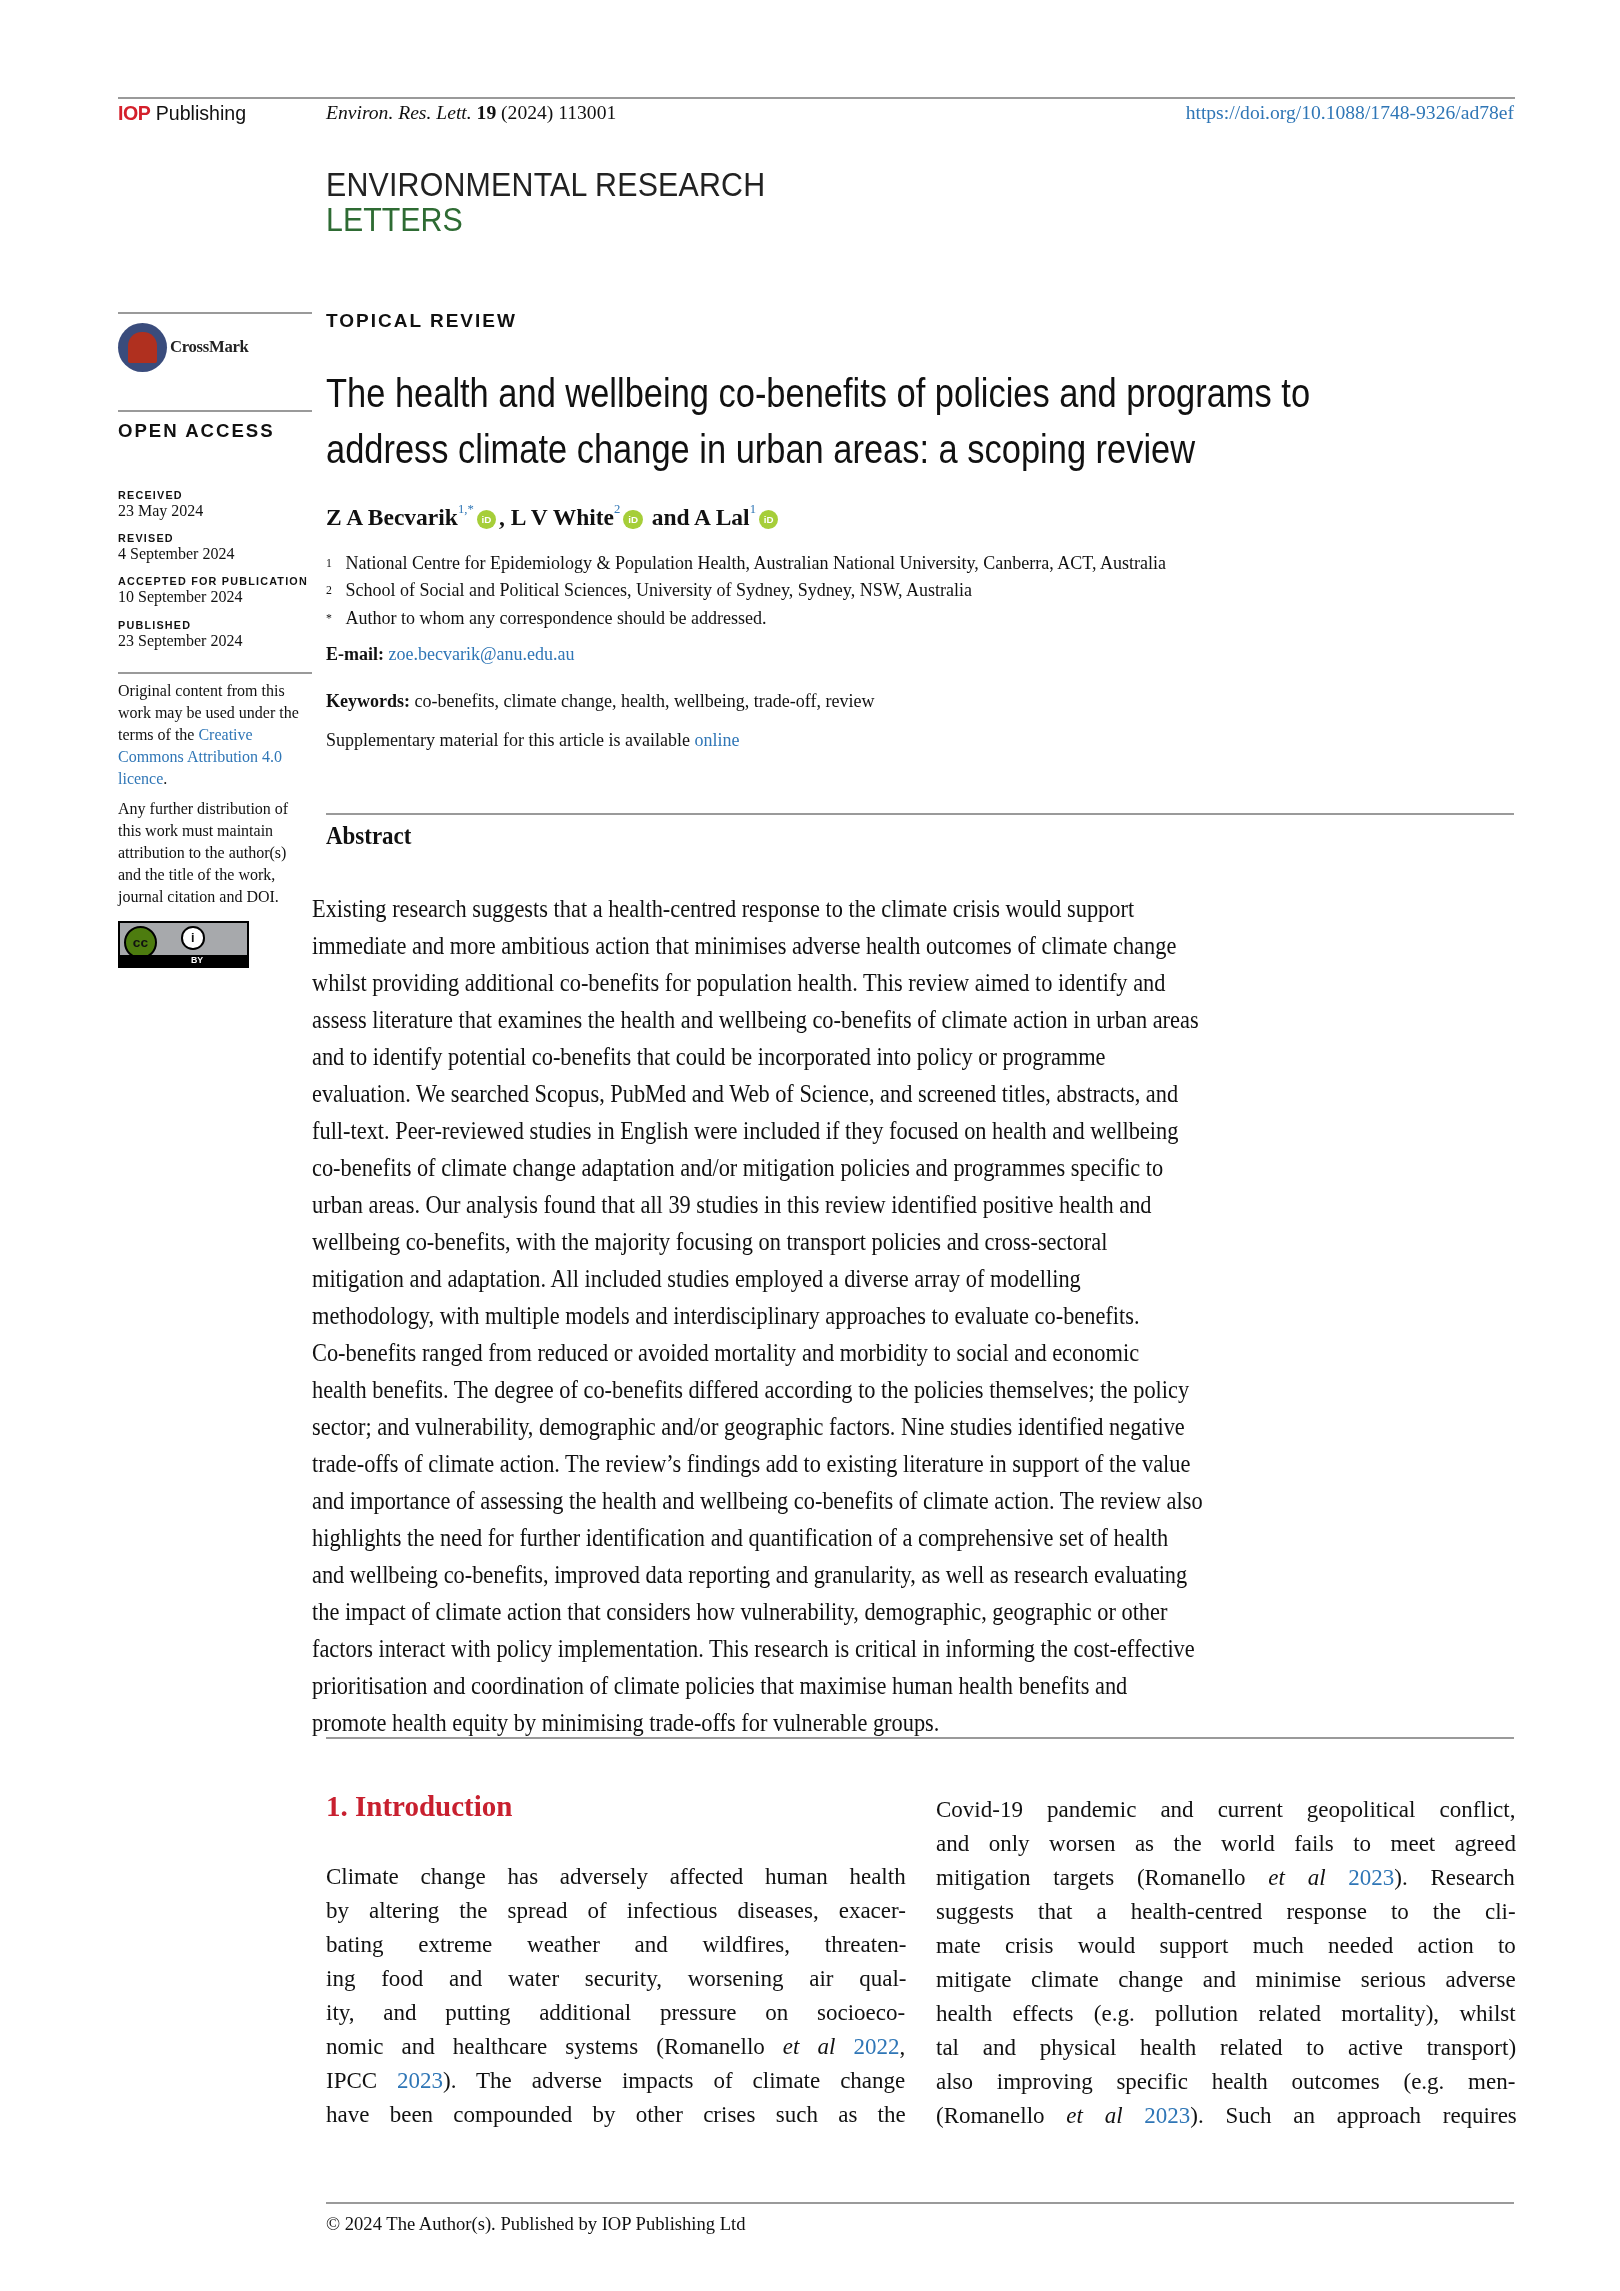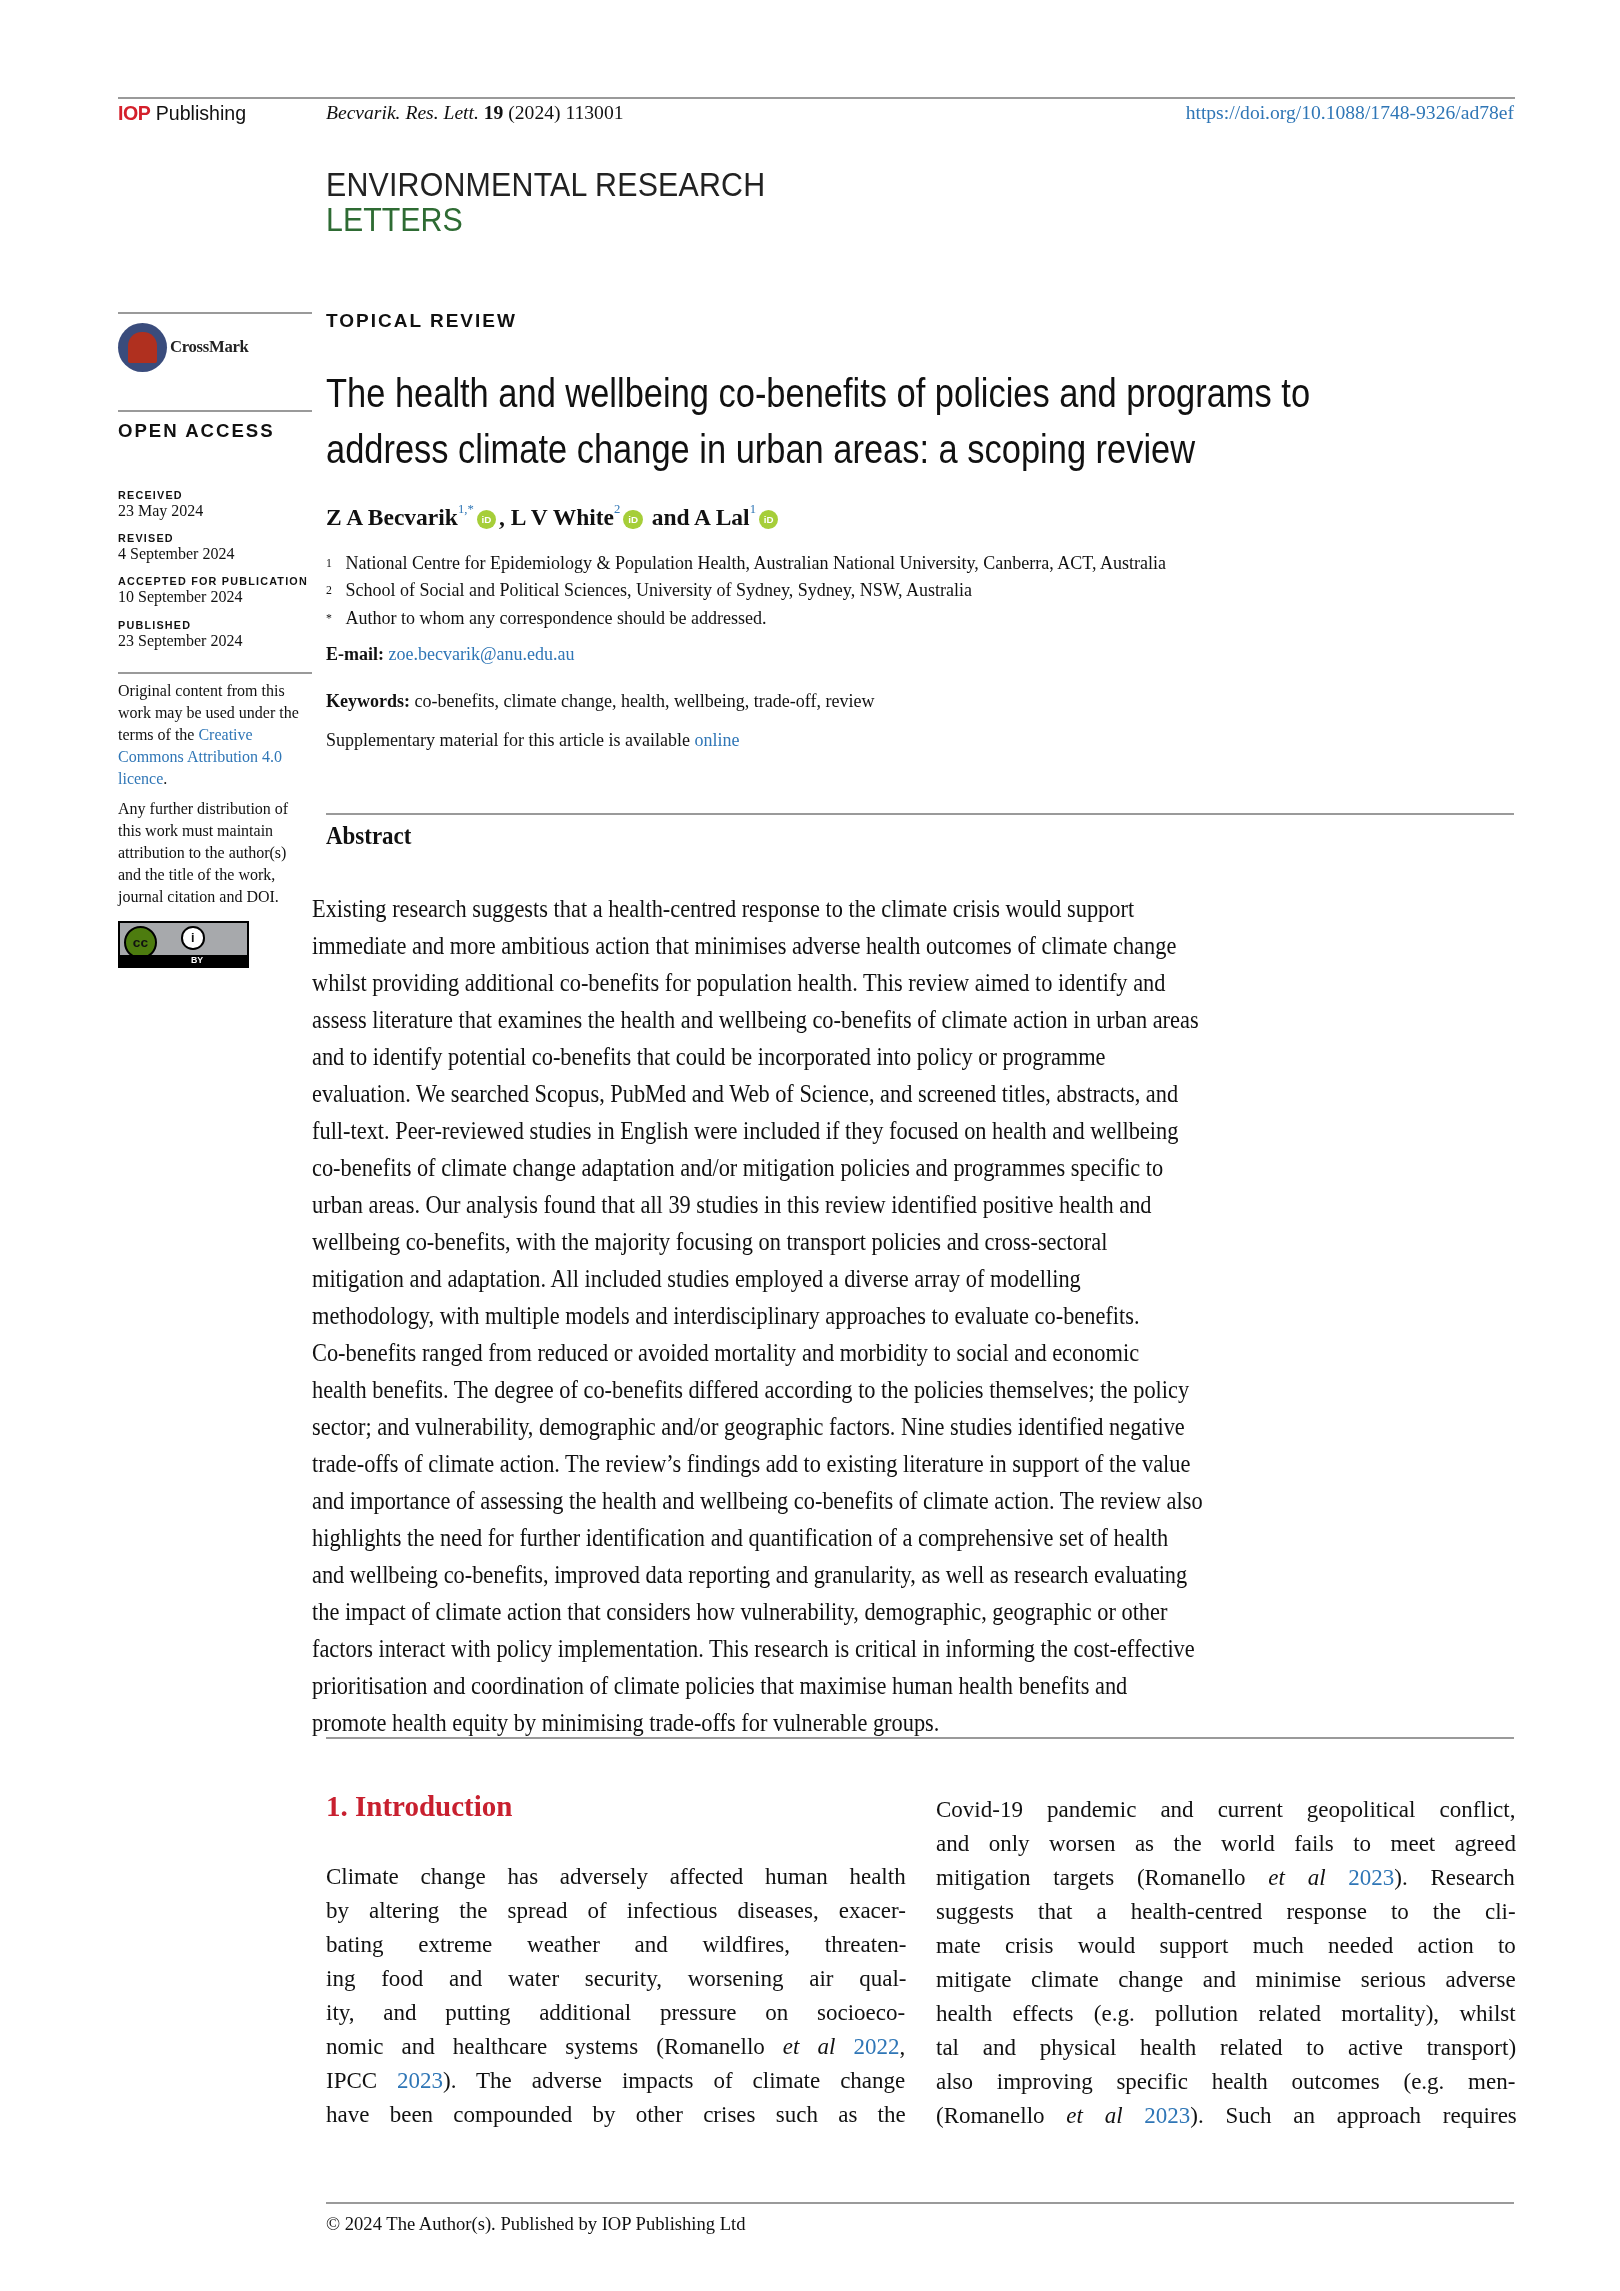--- a/index.html
+++ b/index.html
@@ -71,21 +71,21 @@
   #footer { left:326px; top:2213px; font-size:18.6px; }
 </style>
 </head>
 <body>
 
 <div class="rule" style="left:118px; top:97px; width:1397px;"></div>
 <div id="hdr-left" class="abs sans">
   <span class="iop">IOP</span><span> Publishing</span>
 </div>
 <div id="hdr-cite" class="abs">
-  <span class="j">Becvarik. Res. Lett.</span>
+  <span class="j">Environ. Res. Lett.</span>
   <b>19</b><span> (2024) 113001</span>
 </div>
 <a id="hdr-doi" class="abs">https://doi.org/10.1088/1748-9326/ad78ef</a>
 
 <div id="journal" class="abs sans">
   <span class="j1">ENVIRONMENTAL RESEARCH</span>
   <span class="j2">LETTERS</span>
 </div>
 
 <div class="rule" style="left:118px; top:312px; width:194px;"></div>
@@ -179,21 +179,21 @@
     <div style="display: block; white-space: nowrap; text-align-last: auto; text-align: left;"><span style="word-spacing: 14.3px;">by altering the spread of infectious diseases, exacer-</span></div>
     <div style="display: block; white-space: nowrap; text-align-last: auto; text-align: left;"><span style="word-spacing: 29px;">bating extreme weather and wildfires, threaten-</span></div>
     <div style="display: block; white-space: nowrap; text-align-last: auto; text-align: left;"><span style="word-spacing: 20px;">ing food and water security, worsening air qual-</span></div>
     <div style="display: block; white-space: nowrap; text-align-last: auto; text-align: left;"><span style="word-spacing: 23px;">ity, and putting additional pressure on socioeco-</span></div>
     <div style="display: block; white-space: nowrap; text-align-last: auto; text-align: left;"><span style="word-spacing: 12.3px;"><span>nomic and healthcare systems (Romanello </span><span style="font-style: italic;">et al</span><span> </span><a>2022</a><span>,</span></span></div>
     <div style="display: block; white-space: nowrap; text-align-last: auto; text-align: left;"><span style="word-spacing: 14.2px;"><span>IPCC </span><a>2023</a><span>). The adverse impacts of climate change</span></span></div>
     <div class="last-none" style="display: block; white-space: nowrap; text-align-last: auto; text-align: left;"><span style="word-spacing: 14.5px;">have been compounded by other crises such as the</span></div>
   </div>
 <div id="col-right" class="abs col">
     <div style="display: block; white-space: nowrap; text-align-last: auto; text-align: left;"><span style="word-spacing: 18.3px;">Covid-19 pandemic and current geopolitical conflict,</span></div>
-    <div style="display: block; white-space: nowrap; text-align-last: auto; text-align: center;"><span style="word-spacing: 13.7px;">and only worsen as the world fails to meet agreed</span></div>
+    <div style="display: block; white-space: nowrap; text-align-last: auto; text-align: right;"><span style="word-spacing: 13.7px;">and only worsen as the world fails to meet agreed</span></div>
     <div style="display: block; white-space: nowrap; text-align-last: auto; text-align: left;"><span style="word-spacing: 17px;"><span>mitigation targets (Romanello </span><span style="font-style: italic;">et al</span><span> </span><a>2023</a><span>). Research</span></span></div>
     <div style="display: block; white-space: nowrap; text-align-last: auto; text-align: left;"><span style="word-spacing: 18.3px;">suggests that a health-centred response to the cli-</span></div>
     <div style="display: block; white-space: nowrap; text-align-last: auto; text-align: left;"><span style="word-spacing: 18.5px;">mate crisis would support much needed action to</span></div>
     <div style="display: block; white-space: nowrap; text-align-last: auto; text-align: left;"><span style="word-spacing: 13.8px;">mitigate climate change and minimise serious adverse</span></div>
     <div style="display: block; white-space: nowrap; text-align-last: auto; text-align: left;"><span style="word-spacing: 14.6px;">health effects (e.g. pollution related mortality), whilst</span></div>
     <div style="display: block; white-space: nowrap; text-align-last: auto; text-align: left;"><span style="word-spacing: 18px;">tal and physical health related to active transport)</span></div>
     <div style="display: block; white-space: nowrap; text-align-last: auto; text-align: left;"><span style="word-spacing: 18px;">also improving specific health outcomes (e.g. men-</span></div>
     <div style="display: block; white-space: nowrap; text-align-last: auto; text-align: left;"><span style="word-spacing: 16px;"><span>(Romanello </span><span style="font-style: italic;">et al</span><span> </span><a>2023</a><span>). Such an approach requires</span></span></div>
   </div>
 

